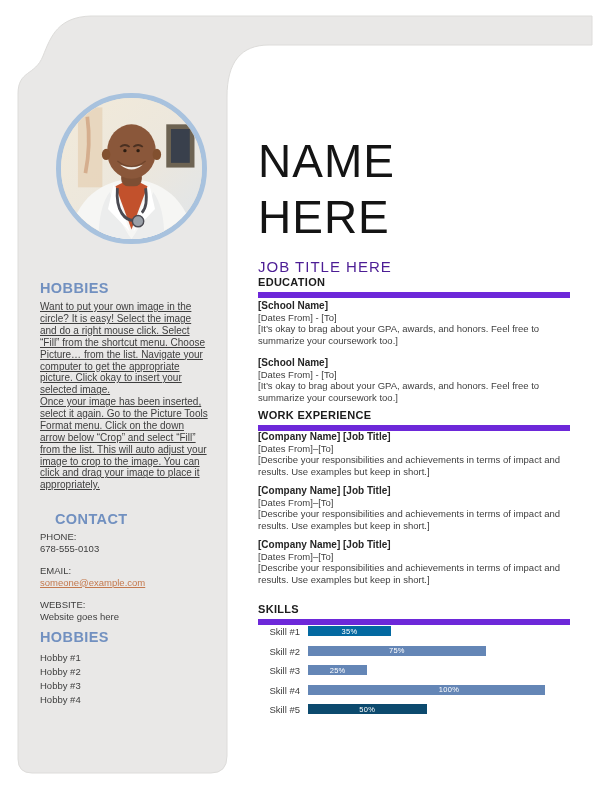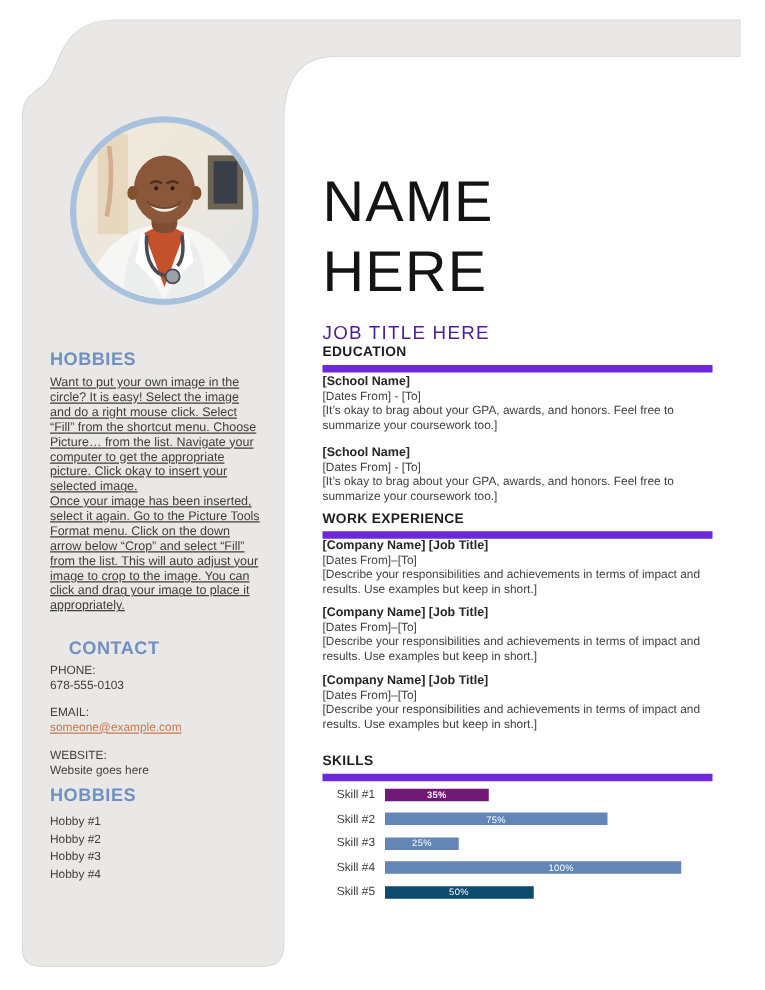--- a/index.html
+++ b/index.html
@@ -46,21 +46,21 @@
   .entry { font-size:9.5px; line-height:11.6px; color:#3E3E3E; }
   .entry .t { font-size:10px; font-weight:bold; color:#262626; }
   .edu-1 { top:300px; }
   .edu-2 { top:357px; }
   .work-1 { top:431px; }
   .work-2 { top:485px; }
   .work-3 { top:539px; }
 
   
   .chart { top:626px; }
-  .skill-row { display:flex; align-items:center; height:19.5px; }
+  .skill-row { display:flex; align-items:flex-start; height:19.5px; }
   .skill-label { width:42px; text-align:right; margin-right:8px; font-size:9.5px; color:#3E3E3E; flex:none; }
   .skill-track { width:237px; height:10px; position:relative; flex:none; }
   .skill-bar { height:10px; display:flex; align-items:center; justify-content:center; }
   .skill-bar span { font-size:7.5px; color:#ffffff; letter-spacing:0.3px; }
 </style>
 </head>
 <body>
 
 <div class="page">
 
@@ -181,21 +181,21 @@
     <div class="t">[Company Name]  [Job Title]</div>
     <div>[Dates From]–[To]</div>
     <div>[Describe your responsibilities and achievements in terms of impact and results. Use examples but keep in short.]</div>
   </div>
 
   <div class="mc sec-h skills-h">SKILLS</div>
   <div class="mc chart">
       <div class="skill-row">
         <div class="skill-label">Skill #1</div>
         <div class="skill-track">
-          <div class="skill-bar" style="width: 35%; background: #701a75; font-weight: bold;">
+          <div class="skill-bar" style="width: 35%; background: #0369a1;">
             <span>35%</span>
           </div>
         </div>
       </div>
       <div class="skill-row">
         <div class="skill-label">Skill #2</div>
         <div class="skill-track">
           <div class="skill-bar" style="width: 75%; background: rgb(100, 134, 182);">
             <span>75%</span>
           </div>

